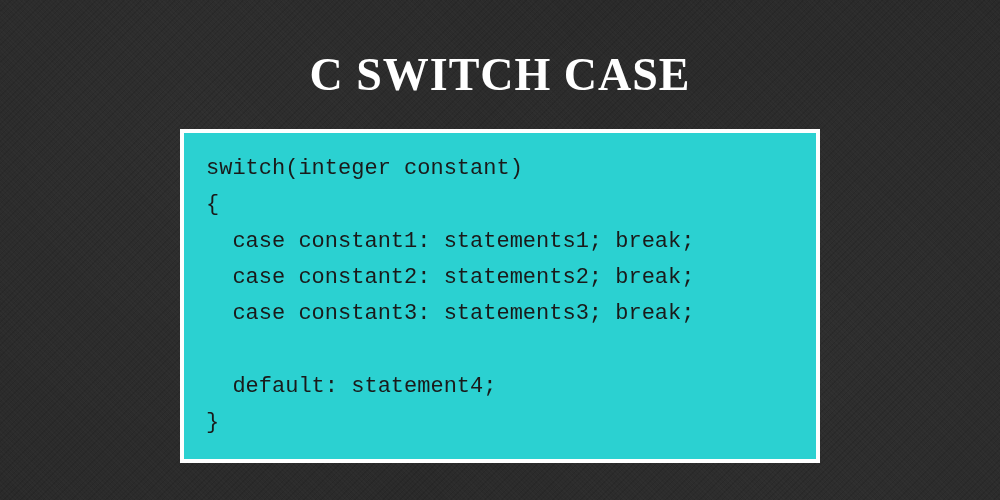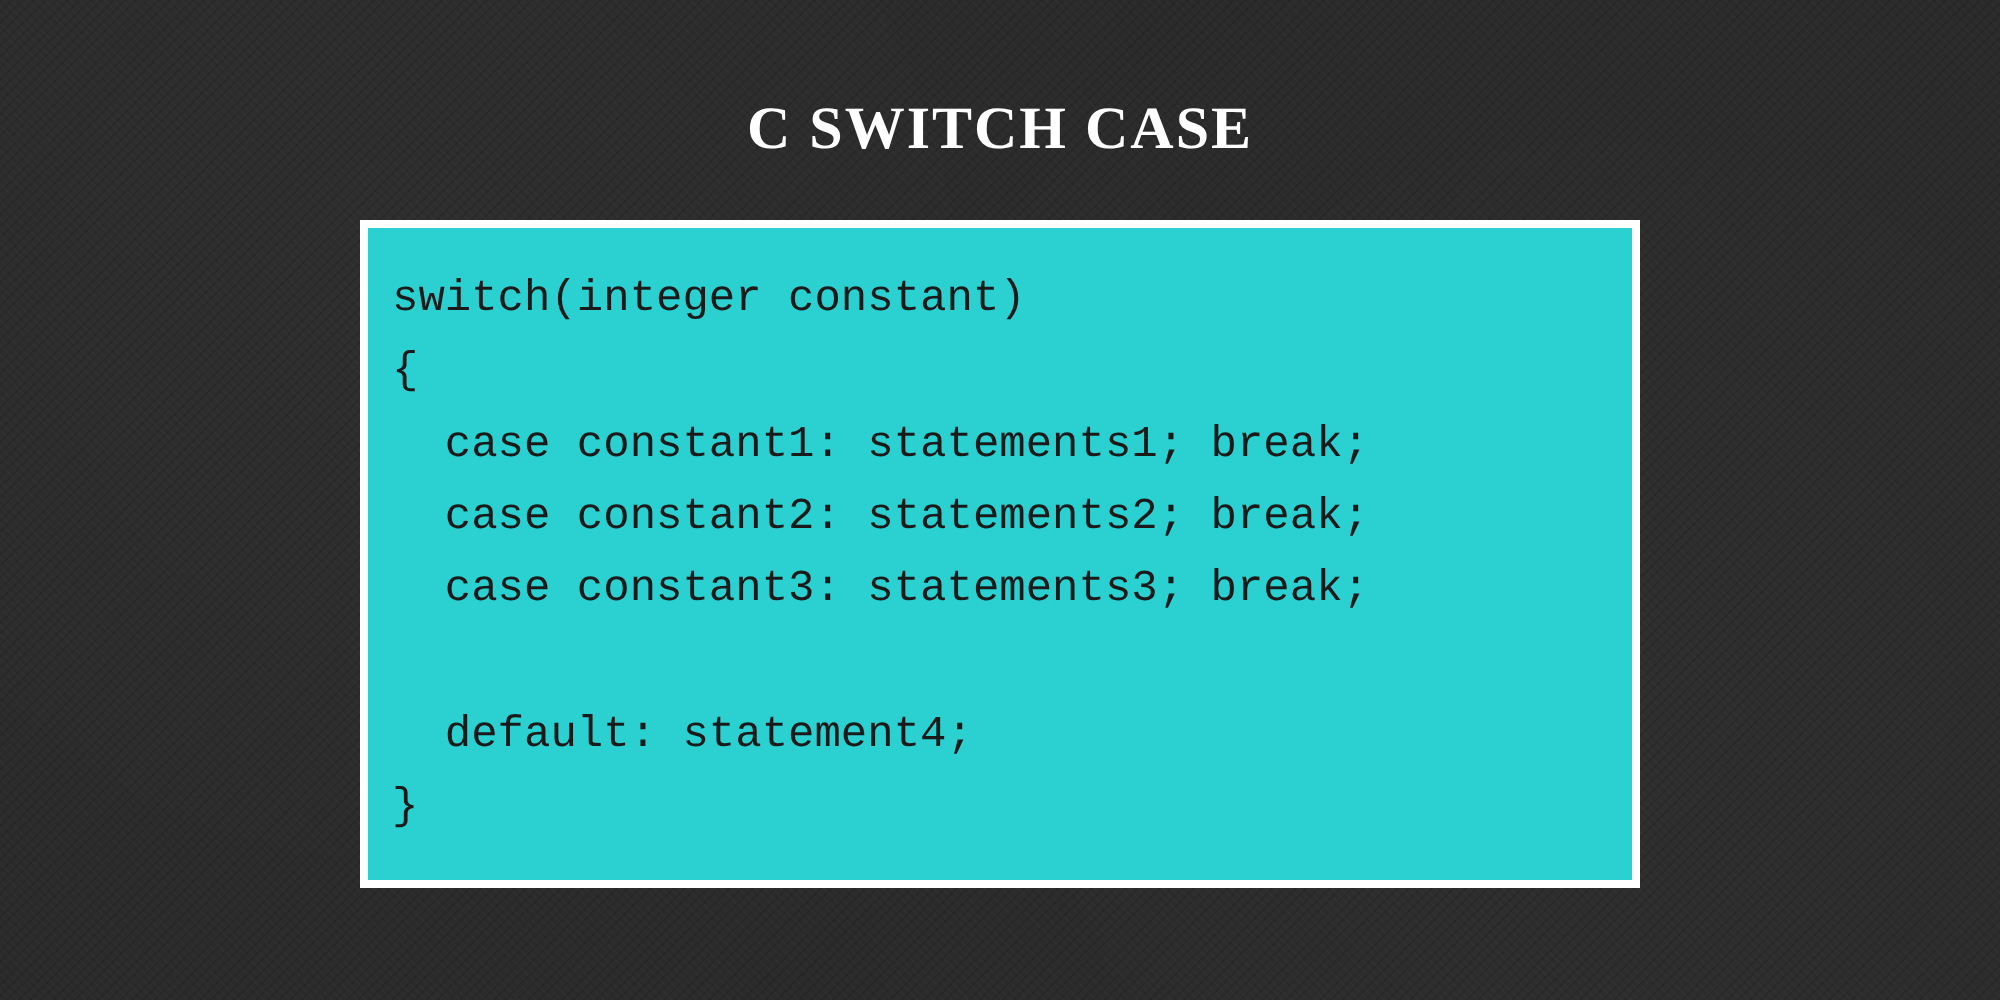--- a/index.html
+++ b/index.html
@@ -25,34 +25,34 @@
       left: 0;
       right: 0;
       bottom: 0;
       background-image: 
         repeating-linear-gradient(45deg, rgba(255,255,255,0.015) 0px, rgba(255,255,255,0.015) 1px, transparent 1px, transparent 3px),
         repeating-linear-gradient(-45deg, rgba(0,0,0,0.1) 0px, rgba(0,0,0,0.1) 1px, transparent 1px, transparent 4px);
       pointer-events: none;
     }
     .title {
       color: #ffffff;
-      font-size: 30px;
+      font-size: 46px;
       font-weight: bold;
       text-align: center;
       padding-top: 48px;
       letter-spacing: 1px;
       position: relative;
       z-index: 2;
     }
     .code-box {
       background-color: #2bd1d1;
       border: 4px solid #ffffff;
       margin: 28px auto 0;
       width: 640px;
-      padding: 18px 12px;
+      padding: 18px 22px;
       position: relative;
       z-index: 2;
     }
     .code-box pre {
       font-family: 'Consolas', 'Monaco', 'Courier New', monospace;
       font-size: 22px;
       color: #1a1a1a;
       line-height: 1.65;
       white-space: pre;
     }

